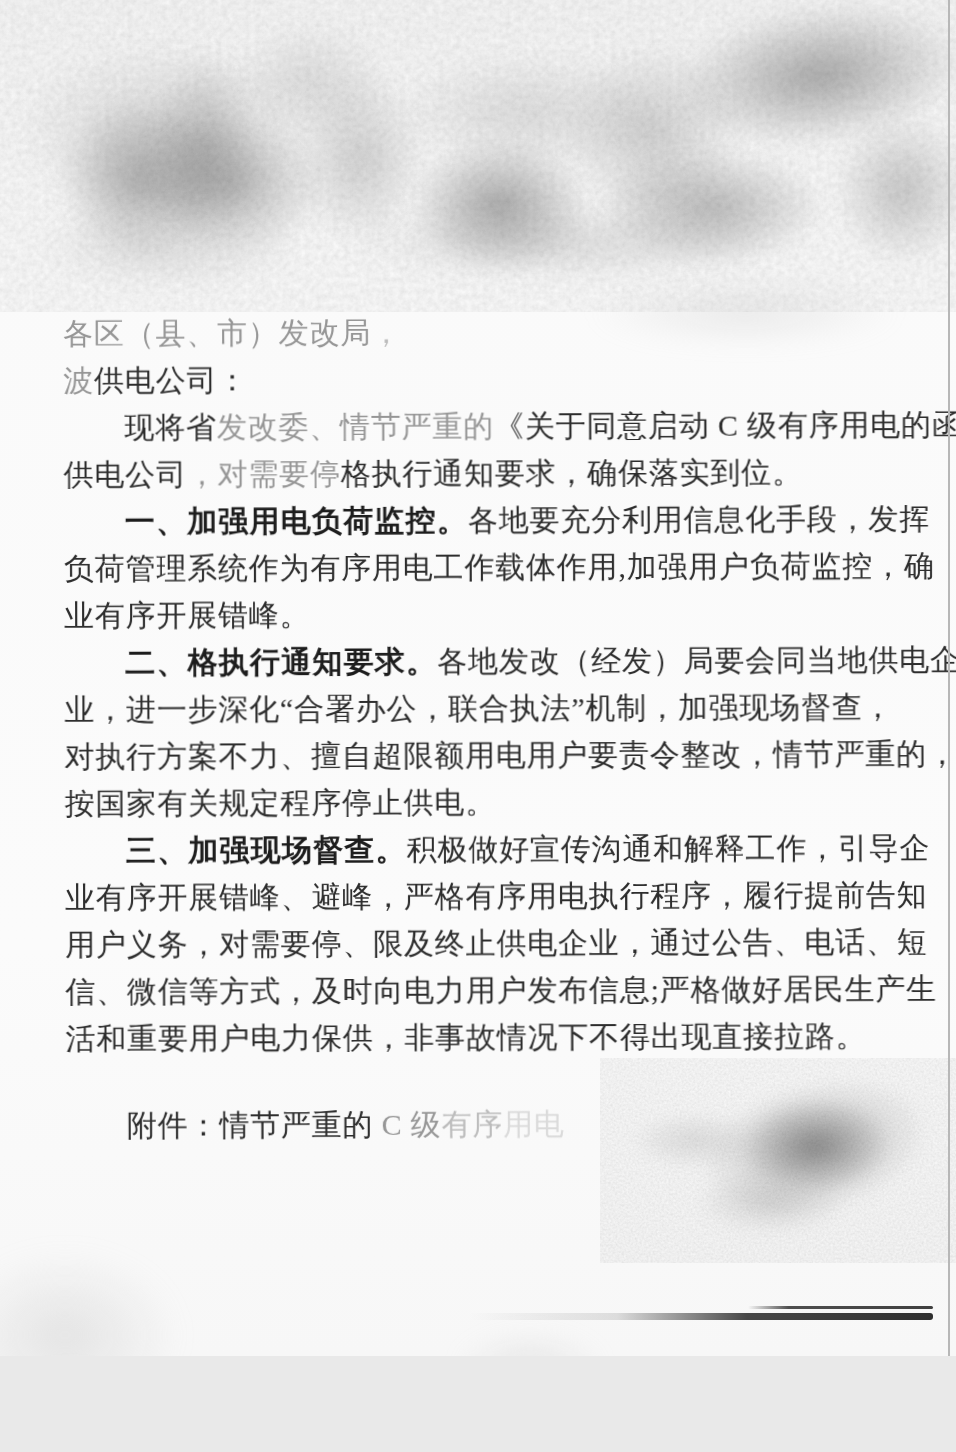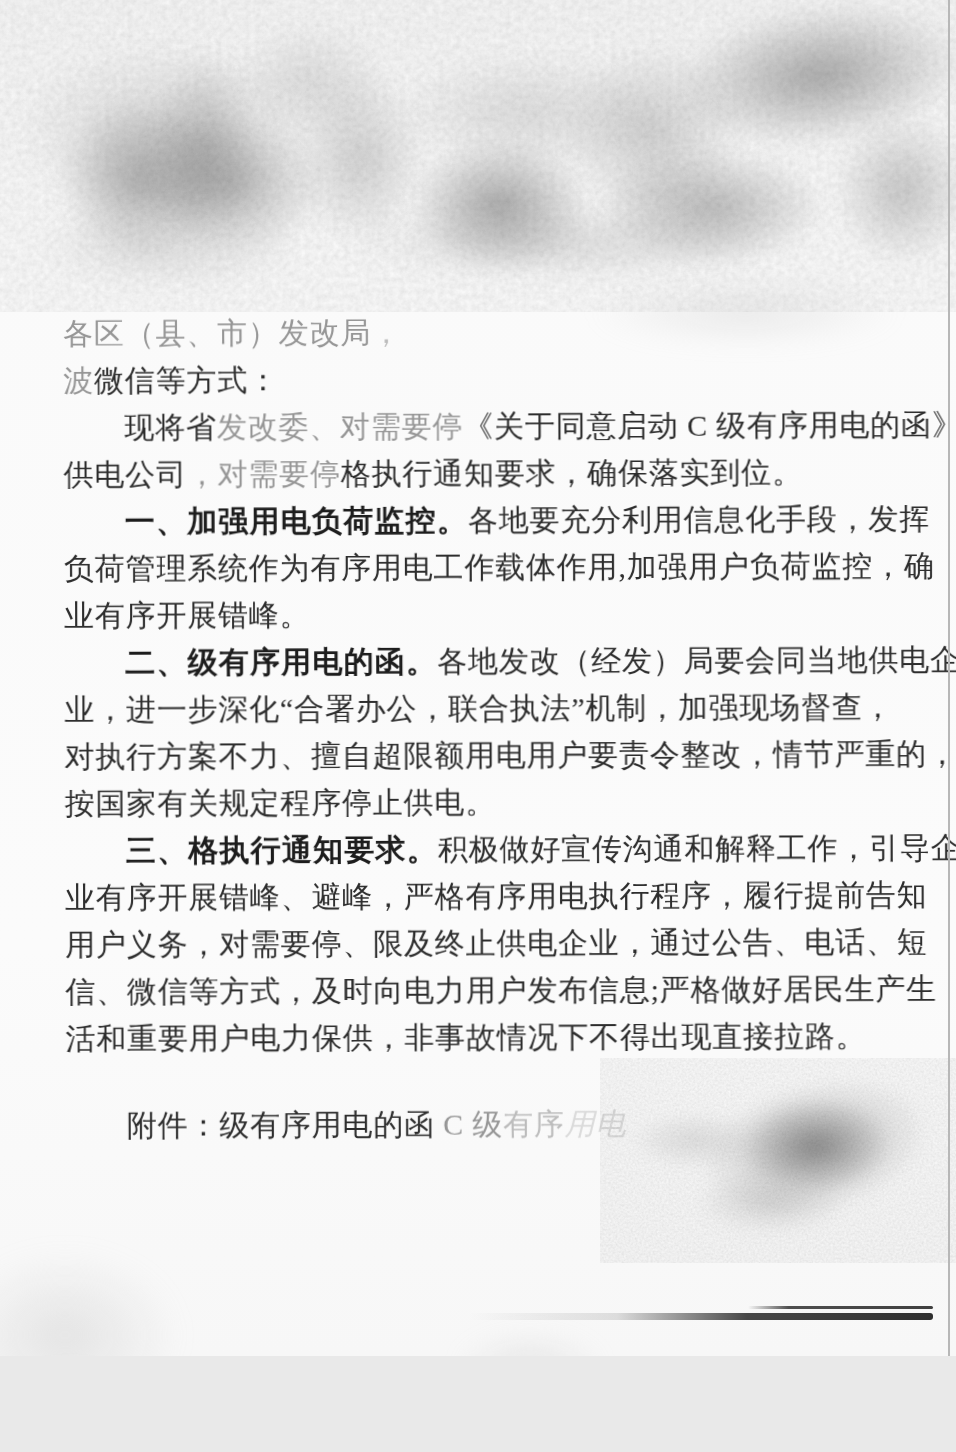--- a/index.html
+++ b/index.html
@@ -61,21 +61,21 @@
     letter-spacing: 0.8px;
     white-space: nowrap;
     color: #2d2d2d;
   }
   .doc-line.indent { text-indent: 61px; }
   .doc-line.gap-before { margin-top: 40px; }
   .seg { color: #2d2d2d; }
   .seg.bold { font-weight: 700; color: #1d1d1d; font-family: "Liberation Sans", sans-serif; letter-spacing: 1.2px; }
   .seg.tone-light  { color: #969696; }
   .seg.tone-xlight { color: #bcbcbc; }
-  .seg.tone-ghost  { color: #dadada; font-style: italic; }
+  .seg.tone-ghost  { color: #dadada; }
 
   
   .divider-thin {
     position: absolute; left: 748px; top: 1306px; width: 185px; height: 3px;
     background: linear-gradient(to right, rgba(90,90,90,0), #4e4e4e 22%, #3f3f3f);
     border-radius: 2px;
   }
   .divider-thick {
     position: absolute; left: 468px; top: 1313px; width: 465px; height: 7px;
     background: linear-gradient(to right, rgba(140,140,140,0) 0%, rgba(150,150,150,.28) 32%, #474747 60%, #2e2e2e 100%);
@@ -116,36 +116,36 @@
         </feComponentTransfer>
       </filter>
       <rect width="956" height="312" filter="url(#grain1)"></rect>
     </svg>
   </div>
 
   <div class="smudge b15"></div>
 
   <div class="doc-body">
       <p class="doc-line"><span class="seg tone-light">各区（县、市）发改局</span><span class="seg tone-xlight">，</span></p>
-      <p class="doc-line"><span class="seg tone-light">波</span><span class="seg">微信等方式：</span></p>
-      <p class="doc-line indent"><span class="seg">现将省</span><span class="seg tone-light">发改委、对需要停</span><span class="seg">《关于同意启动 C 级有序用电的函》</span></p>
+      <p class="doc-line"><span class="seg tone-light">波</span><span class="seg">供电公司：</span></p>
+      <p class="doc-line indent"><span class="seg">现将省</span><span class="seg tone-light">发改委、情节严重的</span><span class="seg">《关于同意启动 C 级有序用电的函》</span></p>
       <p class="doc-line"><span class="seg">供电公司</span><span class="seg tone-light">，对需要停</span><span class="seg">格执行通知要求，确保落实到位。</span></p>
       <p class="doc-line indent"><span class="seg bold">一、加强用电负荷监控。</span><span class="seg">各地要充分利用信息化手段，发挥</span></p>
       <p class="doc-line"><span class="seg">负荷管理系统作为有序用电工作载体作用,加强用户负荷监控，确</span></p>
       <p class="doc-line"><span class="seg">业有序开展错峰。</span></p>
-      <p class="doc-line indent"><span class="seg bold">二、级有序用电的函。</span><span class="seg">各地发改（经发）局要会同当地供电企</span></p>
+      <p class="doc-line indent"><span class="seg bold">二、格执行通知要求。</span><span class="seg">各地发改（经发）局要会同当地供电企</span></p>
       <p class="doc-line"><span class="seg">业，进一步深化“合署办公，联合执法”机制，加强现场督查，</span></p>
       <p class="doc-line"><span class="seg">对执行方案不力、擅自超限额用电用户要责令整改，情节严重的，</span></p>
       <p class="doc-line"><span class="seg">按国家有关规定程序停止供电。</span></p>
-      <p class="doc-line indent"><span class="seg bold">三、格执行通知要求。</span><span class="seg">积极做好宣传沟通和解释工作，引导企</span></p>
+      <p class="doc-line indent"><span class="seg bold">三、加强现场督查。</span><span class="seg">积极做好宣传沟通和解释工作，引导企</span></p>
       <p class="doc-line"><span class="seg">业有序开展错峰、避峰，严格有序用电执行程序，履行提前告知</span></p>
       <p class="doc-line"><span class="seg">用户义务，对需要停、限及终止供电企业，通过公告、电话、短</span></p>
       <p class="doc-line"><span class="seg">信、微信等方式，及时向电力用户发布信息;严格做好居民生产生</span></p>
       <p class="doc-line"><span class="seg">活和重要用户电力保供，非事故情况下不得出现直接拉路。</span></p>
-      <p class="doc-line indent gap-before"><span class="seg">附件：级有序用电的函</span><span class="seg tone-light"> C 级</span><span class="seg tone-xlight">有序</span><span class="seg tone-ghost">用电</span></p>
+      <p class="doc-line indent gap-before"><span class="seg">附件：情节严重的</span><span class="seg tone-light"> C 级</span><span class="seg tone-xlight">有序</span><span class="seg tone-ghost">用电</span></p>
     </div>
 
   <div class="attach-band">
     <div class="smudge a1"></div>
     <div class="smudge a2"></div>
     <div class="smudge a3"></div>
     <div class="smudge a4"></div>
     <svg class="noise-rect" width="356" height="205" style="opacity:.5">
       <filter id="grain2">
         <feTurbulence type="fractalNoise" baseFrequency="0.45" numOctaves="2" seed="4"></feTurbulence>

